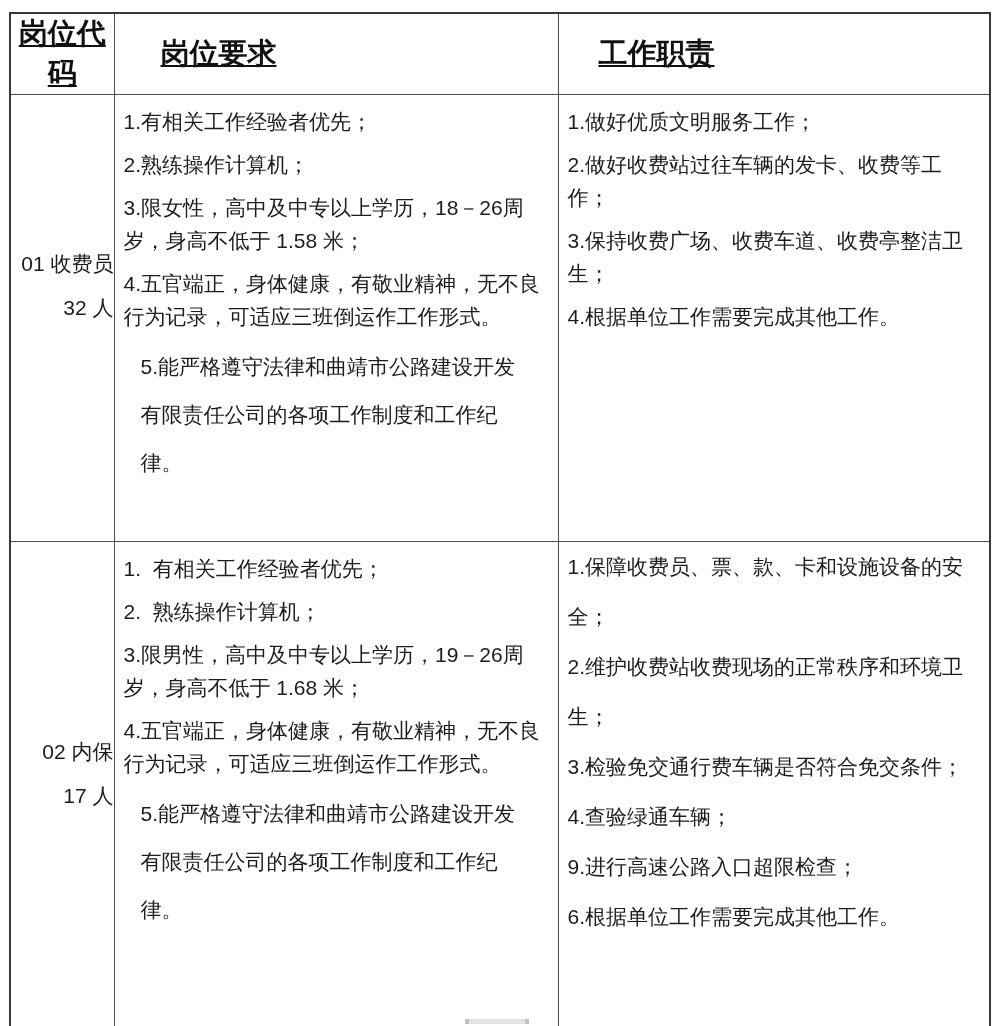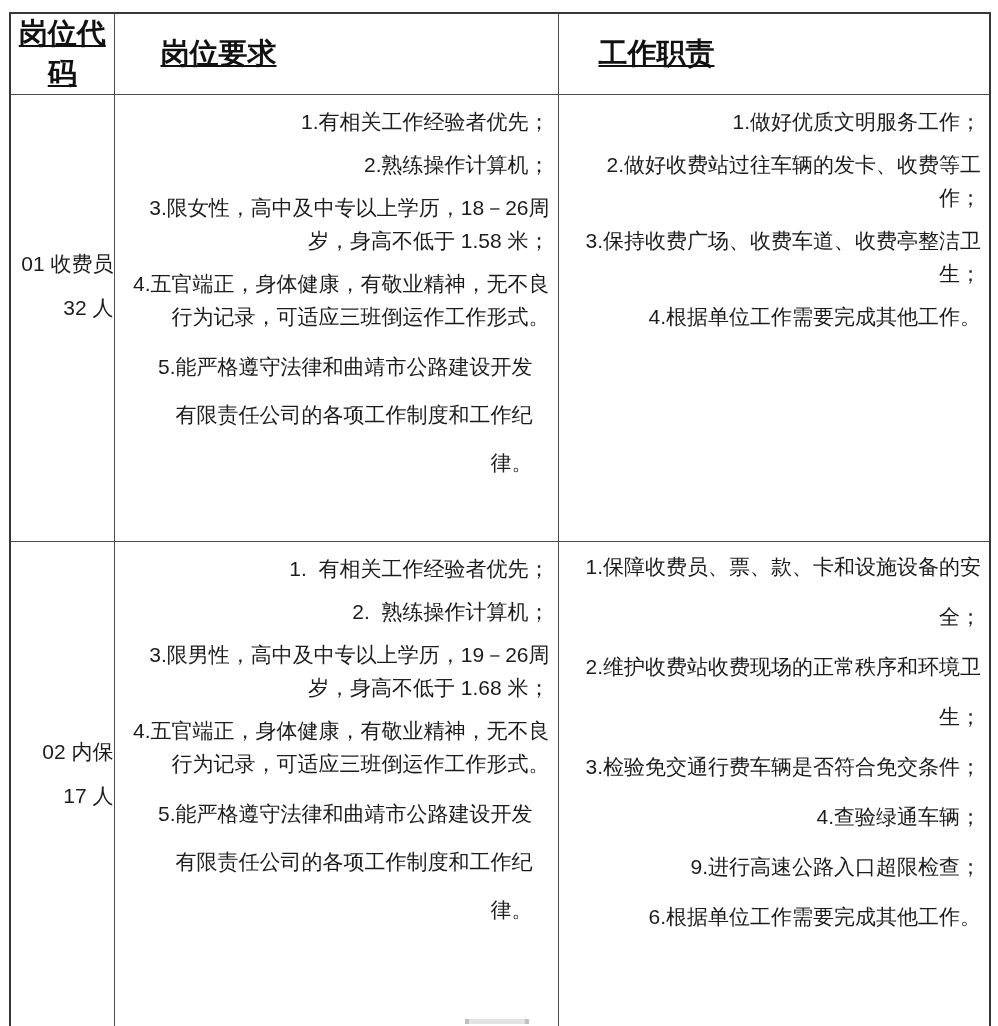--- a/index.html
+++ b/index.html
@@ -25,21 +25,21 @@
   th.h-code { text-align: center; padding: 0; }
   th.h-req  { padding-left: 46px; }
   th.h-duty { padding-left: 40px; }
   td { vertical-align: top; font-size: 21px; }
   tr.r1 td { height: 436px; }
   tr.r2 td { height: 502px; }
   td.code-cell { vertical-align: middle; text-align: center; padding: 0; }
   .code-inner { transform: translateY(-32px); }
   tr.r2 .code-inner { transform: translateY(-24px); }
   .code-inner p { margin: 0; line-height: 44px; white-space: pre-wrap; text-align: right; }
-  td.body-cell { padding: 10px 8px 0 9px; text-align: right; }
+  td.body-cell { padding: 10px 8px 0 9px; }
   .body-cell p {
     margin: 0 0 10px; line-height: 33px;
     white-space: pre-wrap; word-break: break-all;
   }
   .body-cell p.wide { line-height: 48px; margin: 6px 17px 0; }
   td.duty2 { padding-top: 0; }
   td.duty2 p { line-height: 50px; margin: 0; }
   .bottom-handle {
     position: absolute; left: 467px; top: 1019px; width: 60px; height: 5px;
     background: #e3e3e3;

